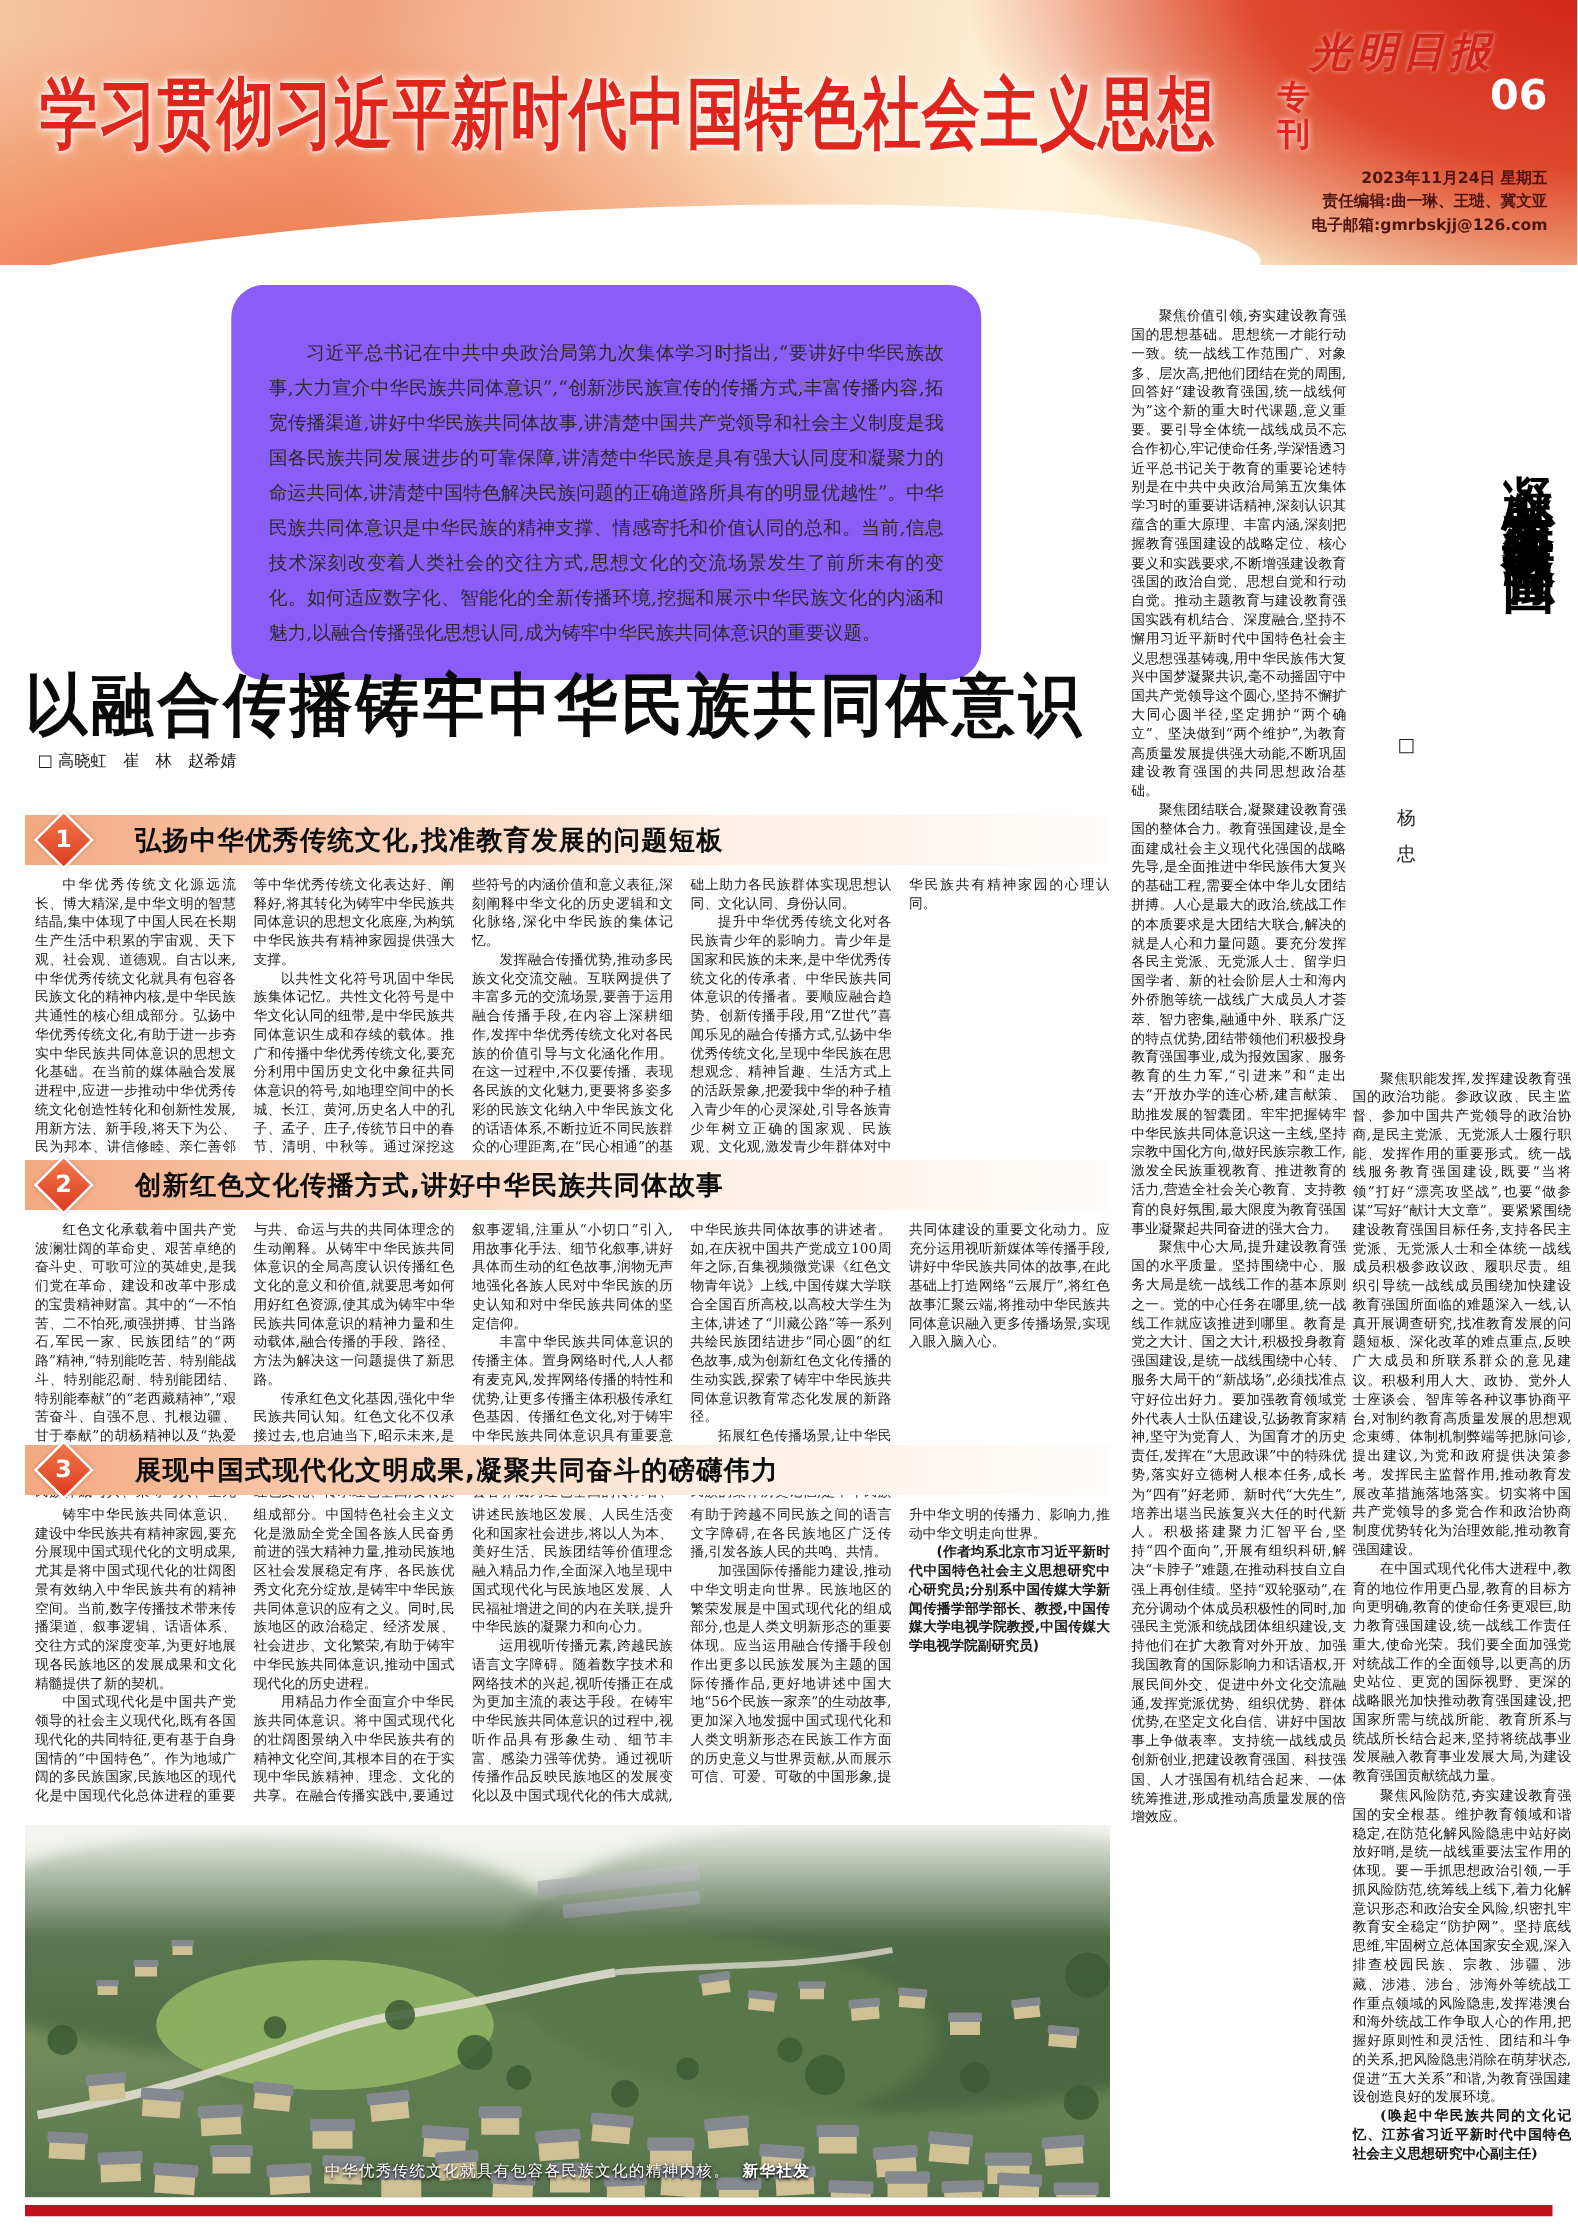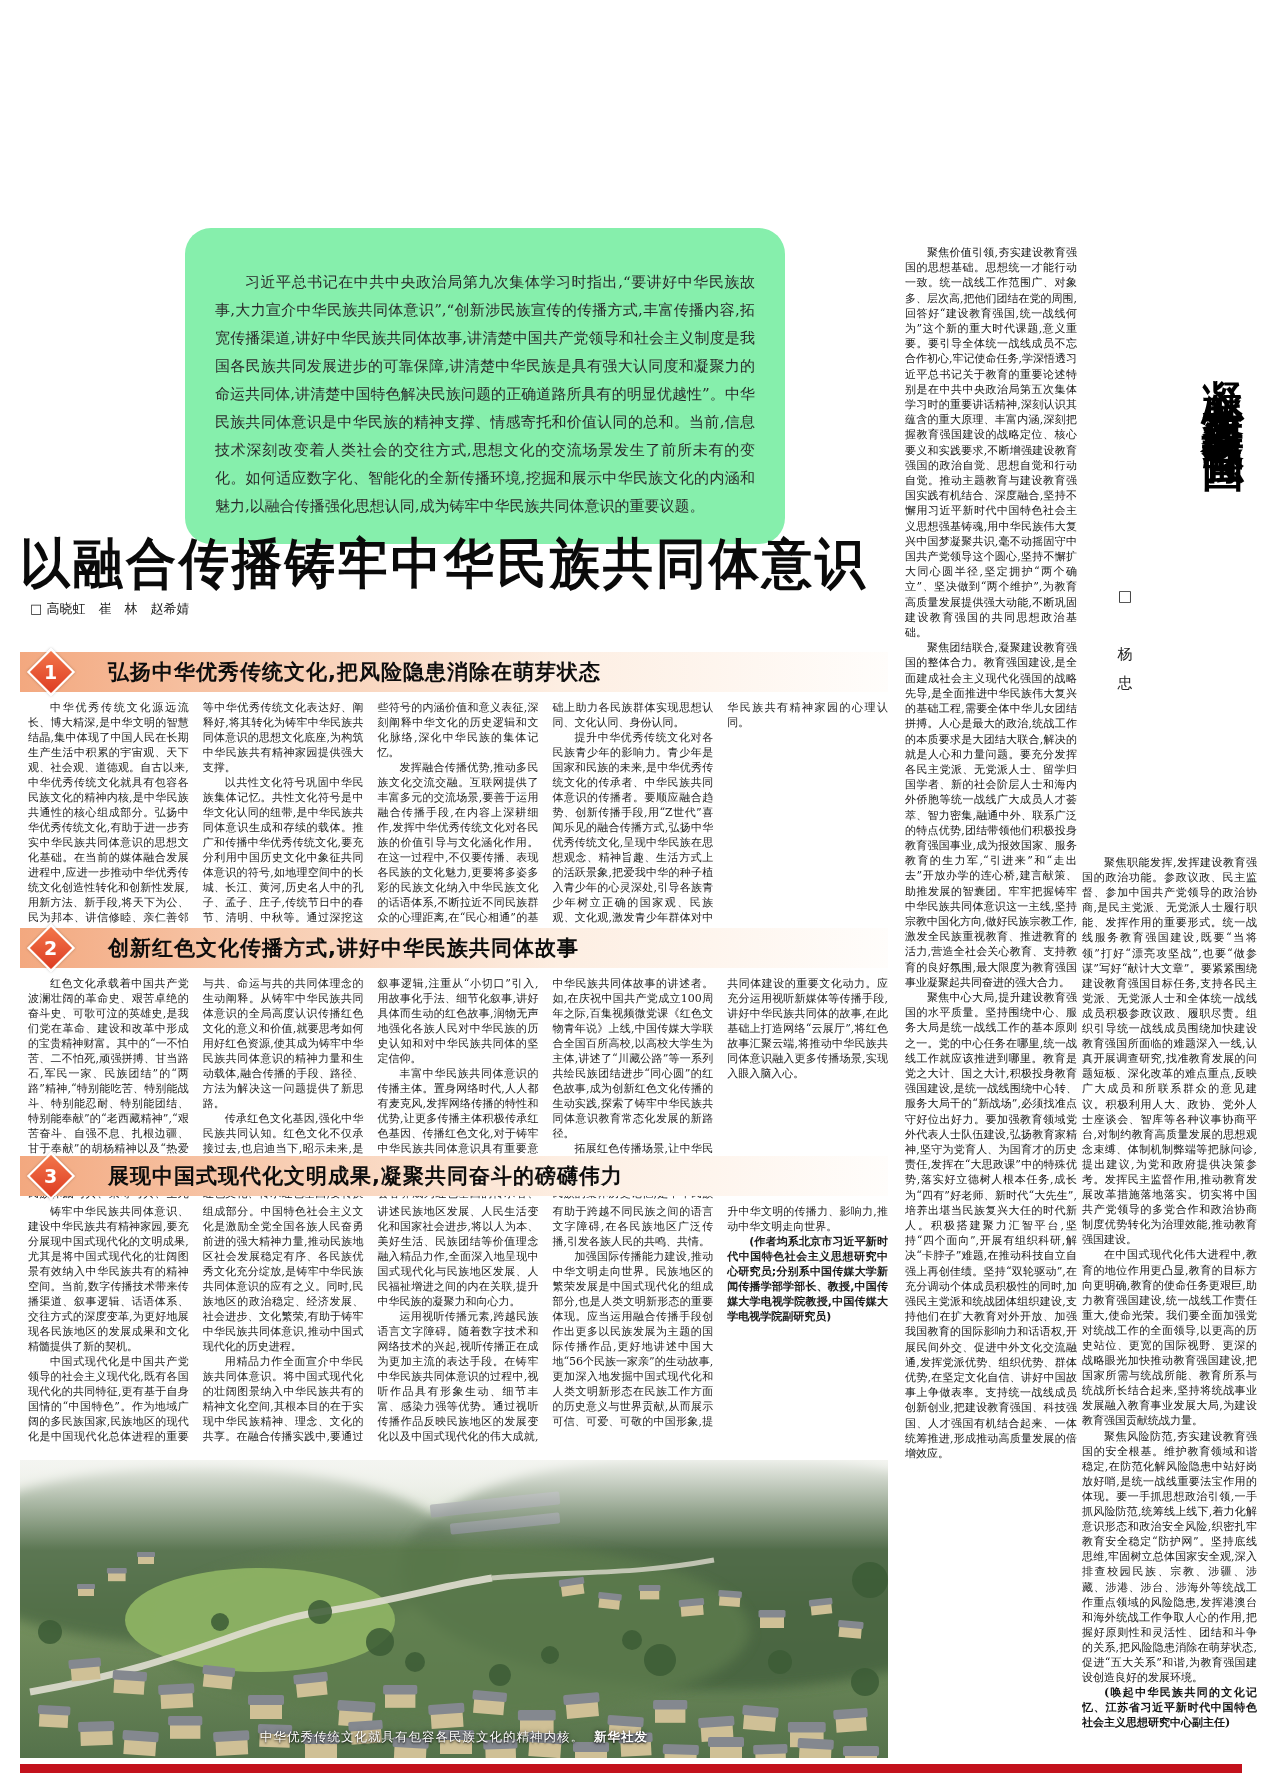--- a/index.html
+++ b/index.html
@@ -23,21 +23,21 @@
   .paper-logo{position:absolute;right:66px;top:20px;font-size:33px;font-weight:900;color:#d1251b;
       font-style:italic;letter-spacing:4px;text-shadow:0 0 4px rgba(255,255,255,.6);}
   .page-number{position:absolute;right:24px;top:56px;font-size:33px;font-weight:900;color:#fff;
       font-family:"DejaVu Sans","Liberation Sans",sans-serif;}
   .mast-info{position:absolute;right:24px;top:132px;width:330px;text-align:right;
       font-family:"DejaVu Sans","Liberation Sans",sans-serif;
       font-size:12.5px;font-weight:bold;color:#4e1410;line-height:19px;}
 
   
   .intro-box{position:absolute;left:185px;top:228px;width:600px;height:316px;border-radius:26px;
-      background:#86efac;}
+      background:#8b5cf6;}
   .intro-text{padding:40px 30px 0 30px;font-size:15px;line-height:28px;text-align:justify;
       text-indent:2em;color:#2b2b2b;}
 
   
   .headline{position:absolute;left:20px;top:528px;width:868px;font-size:50px;font-weight:900;
       letter-spacing:3px;white-space:nowrap;color:#0a0a0a;transform:scaleY(1.08);transform-origin:left top;}
   .byline{position:absolute;left:30px;top:600px;font-size:13px;color:#222;
       font-family:"DejaVu Sans","Liberation Sans",sans-serif;}
 
   .sec-banner{position:absolute;left:20px;width:868px;height:40px;
@@ -81,33 +81,49 @@
   .side-title{position:absolute;right:6px;top:112px;writing-mode:vertical-rl;
       font-size:42px;font-weight:900;letter-spacing:8px;color:#000;}
   .side-author{position:absolute;left:30px;top:352px;writing-mode:vertical-rl;
       font-size:15px;letter-spacing:12px;color:#222;}
 </style>
 </head>
 <body>
 
 <div class="page">
 
+  <div class="masthead">
+    <div class="mast-title-row">
+      <div class="mast-title">学习贯彻习近平新时代中国特色社会主义思想</div>
+      <div class="mast-subtitle">
+        <span>专</span>
+        <span>刊</span>
+      </div>
+    </div>
+    <div class="paper-logo">光明日报</div>
+    <div class="page-number">06</div>
+    <div class="mast-info">
+      <div>2023年11月24日 星期五</div>
+      <div>责任编辑:曲一琳、王琎、冀文亚</div>
+      <div>电子邮箱:gmrbskjj@126.com</div>
+    </div>
+  </div>
 
   <div class="intro-box">
     <div class="intro-text">习近平总书记在中共中央政治局第九次集体学习时指出,“要讲好中华民族故事,大力宣介中华民族共同体意识”,“创新涉民族宣传的传播方式,丰富传播内容,拓宽传播渠道,讲好中华民族共同体故事,讲清楚中国共产党领导和社会主义制度是我国各民族共同发展进步的可靠保障,讲清楚中华民族是具有强大认同度和凝聚力的命运共同体,讲清楚中国特色解决民族问题的正确道路所具有的明显优越性”。中华民族共同体意识是中华民族的精神支撑、情感寄托和价值认同的总和。当前,信息技术深刻改变着人类社会的交往方式,思想文化的交流场景发生了前所未有的变化。如何适应数字化、智能化的全新传播环境,挖掘和展示中华民族文化的内涵和魅力,以融合传播强化思想认同,成为铸牢中华民族共同体意识的重要议题。</div>
   </div>
 
   <div class="headline">以融合传播铸牢中华民族共同体意识</div>
   <div class="byline">□ 高晓虹　崔　林　赵希婧</div>
 
   <div class="sec-banner b1">
     <div class="diamond">
       <span>1</span>
     </div>
-    <div class="sec-title">弘扬中华优秀传统文化,把风险隐患消除在萌芽状态</div>
+    <div class="sec-title">弘扬中华优秀传统文化,找准教育发展的问题短板</div>
   </div>
   <div class="sec-cols cols1">
       <p>中华优秀传统文化源远流长、博大精深,是中华文明的智慧结晶,集中体现了中国人民在长期生产生活中积累的宇宙观、天下观、社会观、道德观。自古以来,中华优秀传统文化就具有包容各民族文化的精神内核,是中华民族共通性的核心组成部分。弘扬中华优秀传统文化,有助于进一步夯实中华民族共同体意识的思想文化基础。在当前的媒体融合发展进程中,应进一步推动中华优秀传统文化创造性转化和创新性发展,用新方法、新手段,将天下为公、民为邦本、讲信修睦、亲仁善邻等中华优秀传统文化表达好、阐释好,将其转化为铸牢中华民族共同体意识的思想文化底座,为构筑中华民族共有精神家园提供强大支撑。</p>
       <p>以共性文化符号巩固中华民族集体记忆。共性文化符号是中华文化认同的纽带,是中华民族共同体意识生成和存续的载体。推广和传播中华优秀传统文化,要充分利用中国历史文化中象征共同体意识的符号,如地理空间中的长城、长江、黄河,历史名人中的孔子、孟子、庄子,传统节日中的春节、清明、中秋等。通过深挖这些符号的内涵价值和意义表征,深刻阐释中华文化的历史逻辑和文化脉络,深化中华民族的集体记忆。</p>
       <p>发挥融合传播优势,推动多民族文化交流交融。互联网提供了丰富多元的交流场景,要善于运用融合传播手段,在内容上深耕细作,发挥中华优秀传统文化对各民族的价值引导与文化涵化作用。在这一过程中,不仅要传播、表现各民族的文化魅力,更要将多姿多彩的民族文化纳入中华民族文化的话语体系,不断拉近不同民族群众的心理距离,在“民心相通”的基础上助力各民族群体实现思想认同、文化认同、身份认同。</p>
       <p>提升中华优秀传统文化对各民族青少年的影响力。青少年是国家和民族的未来,是中华优秀传统文化的传承者、中华民族共同体意识的传播者。要顺应融合趋势、创新传播手段,用“Z世代”喜闻乐见的融合传播方式,弘扬中华优秀传统文化,呈现中华民族在思想观念、精神旨趣、生活方式上的活跃景象,把爱我中华的种子植入青少年的心灵深处,引导各族青少年树立正确的国家观、民族观、文化观,激发青少年群体对中华民族共有精神家园的心理认同。</p>
     </div>
 
   <div class="sec-banner b2">
     <div class="diamond">

